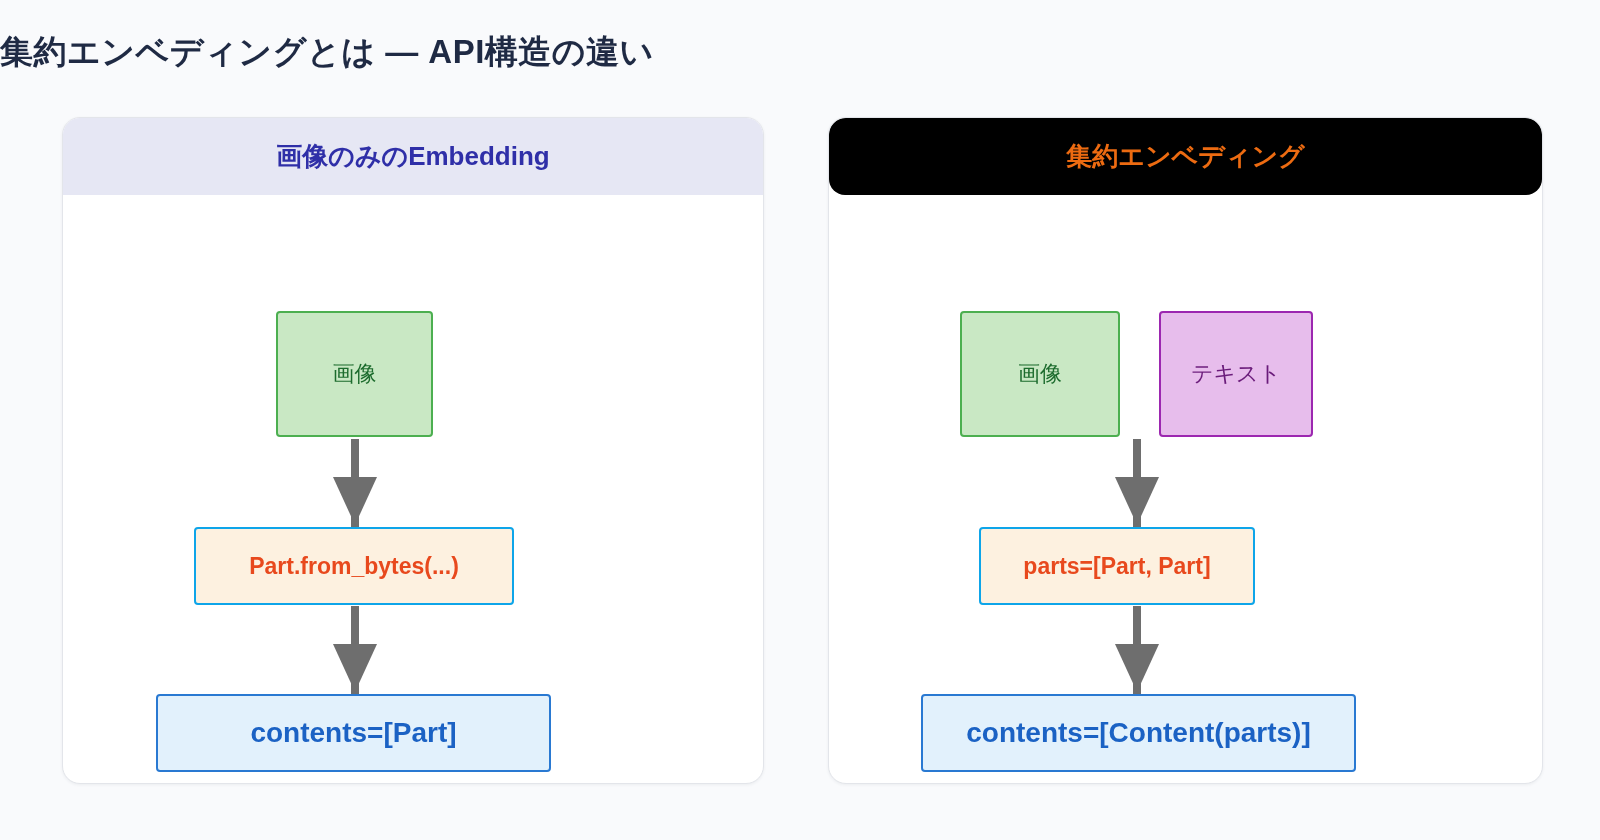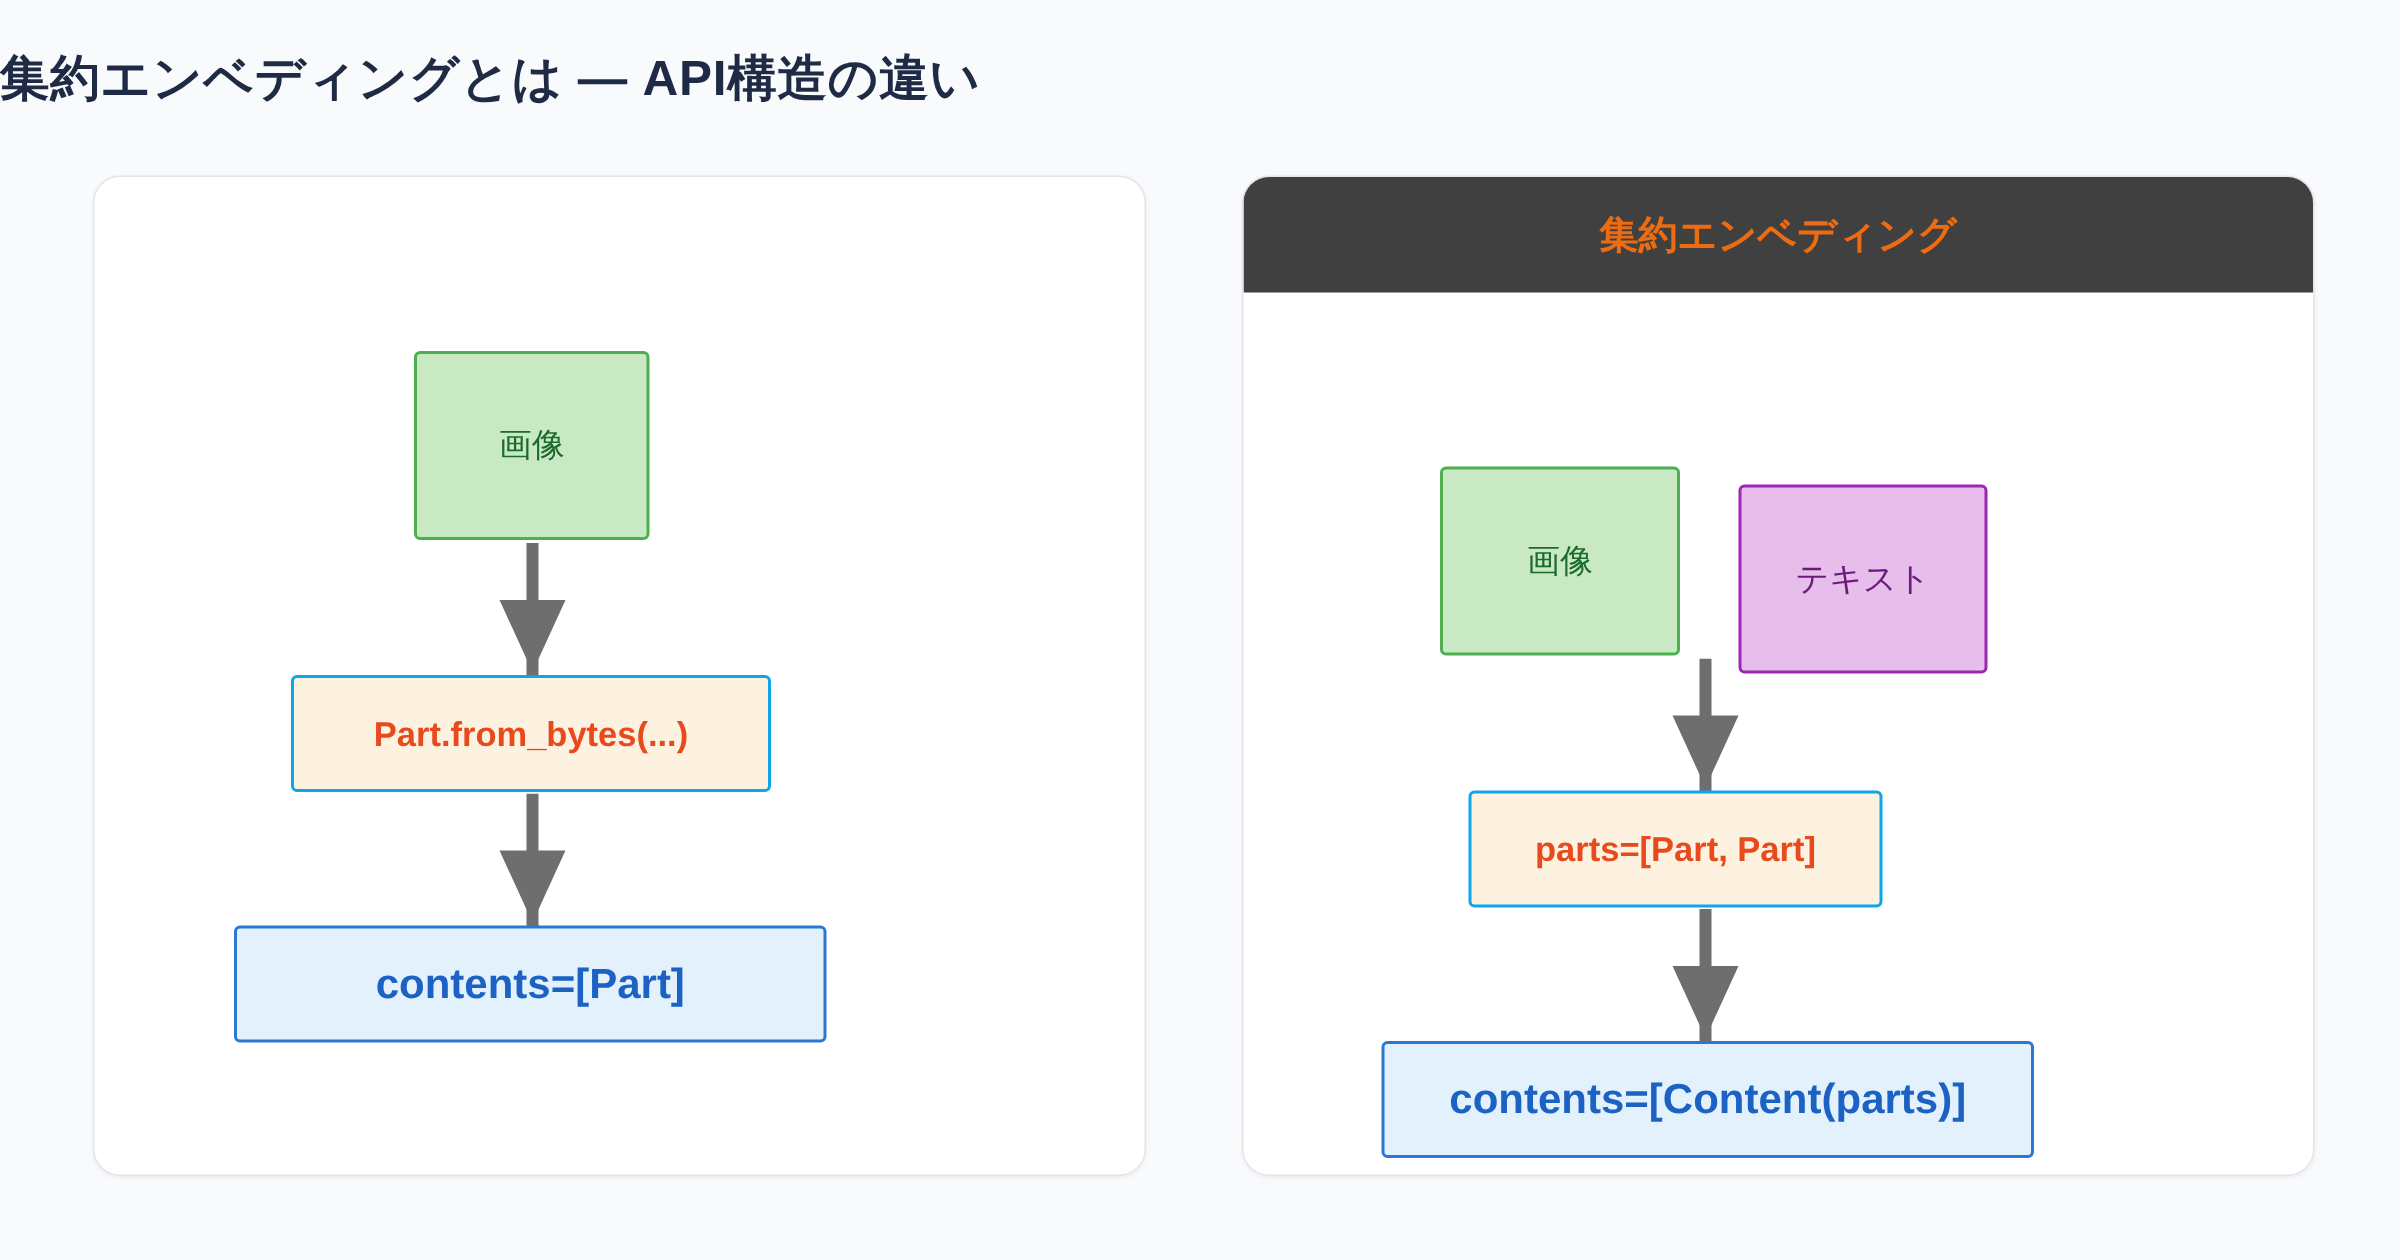--- a/index.html
+++ b/index.html
@@ -51,21 +51,21 @@
     height: 77px;
     display: flex;
     align-items: center;
     justify-content: center;
     font-size: 26px;
     font-weight: bold;
     white-space: nowrap;
   }
 
   .panel-header.lavender { background: #e6e7f4; color: #2f2fa8; }
-  .panel-header.peach    { background: #404040; color: #ed6b11; }
+  .panel-header.peach    { background: #000000; color: #ed6b11; border-radius: 16px; }
 
   .panel-body {
     position: relative;
     height: 590px;
   }
 
   
   .node {
     position: absolute;
     display: flex;
@@ -106,21 +106,21 @@
     font-weight: bold;
   }
 
   
   .l-img    { left: 213px; top: 116px;  width: 157px; height: 126px; }
   .l-part   { left: 131px; top: 332px;  width: 320px; height: 78px;  }
   .l-cont   { left:  93px; top: 499px;  width: 395px; height: 78px;  }
 
   
   .r-img    { left: 131px; top: 116px;  width: 160px; height: 126px; }
-  .r-txt    { left: 330px; top: 128px;  width: 166px; height: 126px; }
+  .r-txt    { left: 330px; top: 116px;  width: 154px; height: 126px; }
   .r-parts  { left: 150px; top: 332px;  width: 276px; height: 78px;  }
   .r-cont   { left:  92px; top: 499px;  width: 435px; height: 78px;  }
 
   
   .arrow {
     position: absolute;
     width: 60px;
     height: 92px;
   }
   .arrow svg { display: block; width: 60px; height: 92px; }
@@ -132,20 +132,21 @@
 </style>
 </head>
 <body>
 
 <div class="page">
 
   <div class="title">集約エンベディングとは — API構造の違い</div>
 
   <div class="panel panel-left">
 
+    <div class="panel-header lavender">画像のみのEmbedding</div>
 
     <div class="panel-body">
 
       <div class="node green l-img">画像</div>
 
       <div class="arrow l-arrow1">
         <svg viewBox="0 0 60 92" xmlns="http://www.w3.org/2000/svg">
           <rect x="26" y="0" width="8" height="92" fill="#6e6e6e"></rect>
           <polygon points="8,38 52,38 30,86" fill="#6e6e6e"></polygon>
         </svg>

